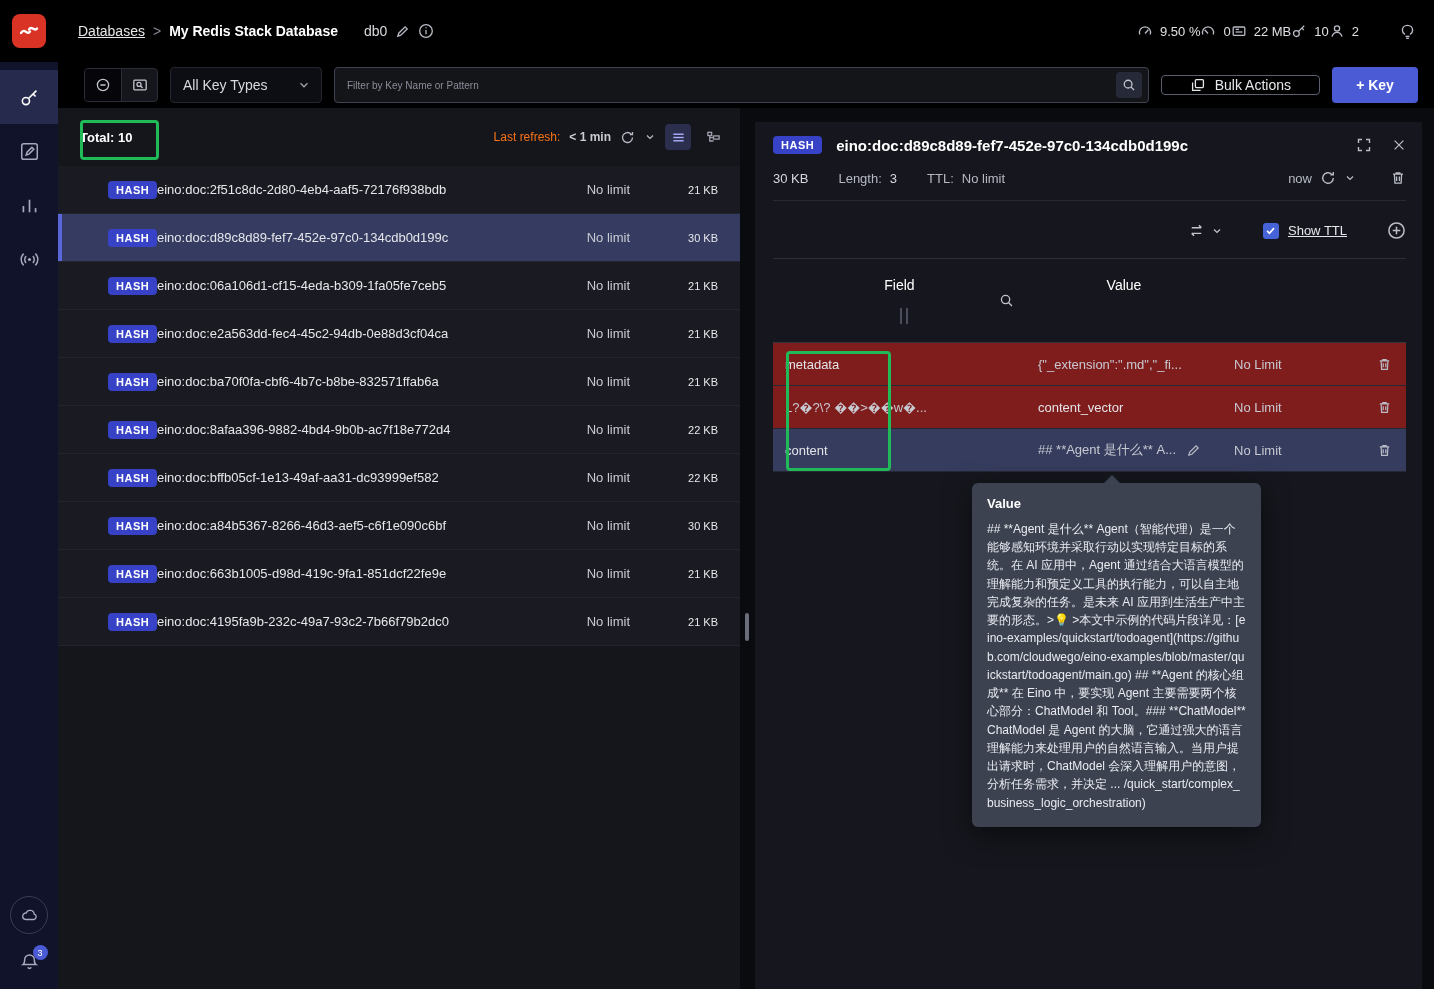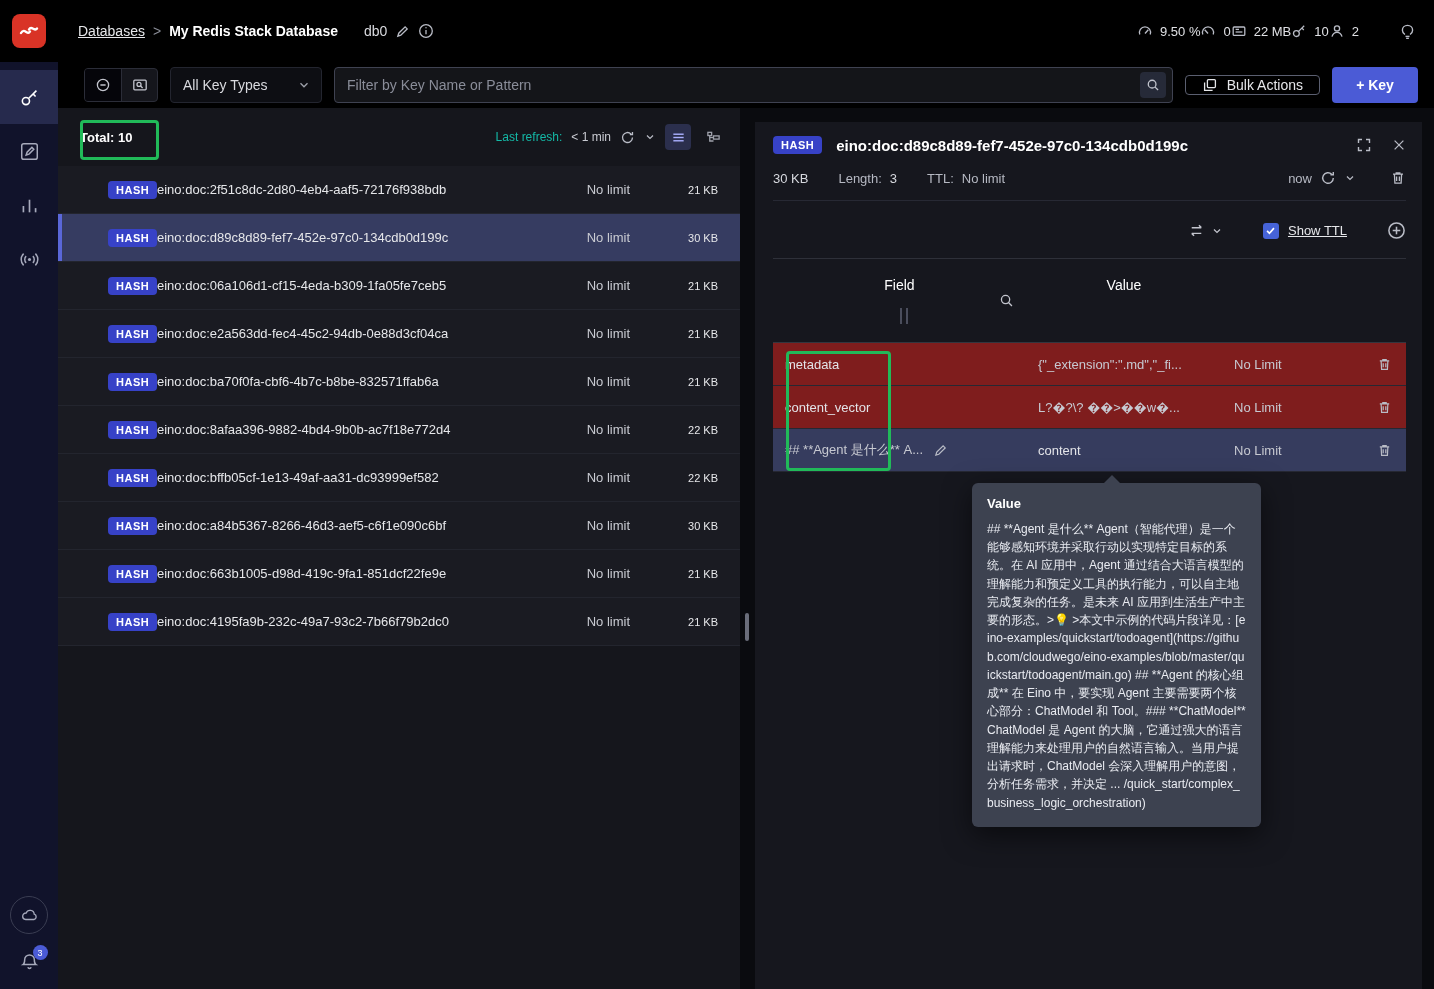--- a/index.html
+++ b/index.html
@@ -36,34 +36,34 @@
 
   
   .filterbar { height:46px; background:#000; display:flex; align-items:center; padding:0 16px 0 26px; gap:12px; flex-shrink:0; }
   .toggle-group { display:flex; border:1px solid #2b2d38; border-radius:4px; overflow:hidden; background:#15161c; }
   .toggle-btn { width:36px; height:32px; display:flex; align-items:center; justify-content:center; color:#c3c5ce; cursor:pointer; }
   .toggle-btn.active { background:#05050a; }
   .toggle-btn + .toggle-btn { border-left:1px solid #2b2d38; }
   .keytype-select { width:152px; height:36px; background:#0d0e13; border:1px solid #23252f; border-radius:4px; display:flex; align-items:center; padding:0 10px 0 12px; font-size:14px; color:#d9dadf; cursor:pointer; }
   .keytype-select .chev { margin-left:auto; color:#9ea1ab; }
   .search-wrap { flex:1; height:36px; background:#141519; border:1px solid #3f4251; border-radius:4px; display:flex; align-items:center; padding:0 6px 0 12px; }
-  .search-wrap input { flex:1; background:transparent; border:none; outline:none; color:#e6e7ea; font-size:14px; font-family:"Liberation Sans",sans-serif; }
+  .search-wrap input { flex:1; background:transparent; border:none; outline:none; color:#e6e7ea; font-size:10px; font-family:"Liberation Sans",sans-serif; }
   .search-wrap input::placeholder { color:#8a8d99; }
   .search-go { width:26px; height:26px; background:#262a38; border-radius:4px; display:flex; align-items:center; justify-content:center; color:#c3c5ce; cursor:pointer; }
-  .bulk-btn { height:20px; border:1px solid #5b5f70; border-radius:4px; background:transparent; color:#e6e7ea; font-size:14px; display:flex; align-items:center; gap:9px; padding:0 16px; cursor:pointer; font-family:"Liberation Sans",sans-serif; }
+  .bulk-btn { height:20px; border:1px solid #5b5f70; border-radius:4px; background:transparent; color:#e6e7ea; font-size:14px; display:flex; align-items:center; gap:9px; padding:0 28px; cursor:pointer; font-family:"Liberation Sans",sans-serif; }
   .addkey-btn { height:36px; width:86px; border:none; border-radius:4px; background:#4b5bd6; color:#fff; font-size:14px; font-weight:bold; cursor:pointer; font-family:"Liberation Sans",sans-serif; }
 
   
   .content { flex:1; display:flex; min-height:0; }
   .keypanel { width:682px; background:#15161c; display:flex; flex-direction:column; flex-shrink:0; }
   .keypanel-head { height:58px; display:flex; align-items:center; padding:0 14px 0 22px; flex-shrink:0; }
   .total { font-size:13px; font-weight:bold; color:#fff; }
   .head-right { margin-left:auto; display:flex; align-items:center; gap:9px; font-size:12px; }
-  .lr-label { color:#14b8a6; }
-  .lr-value { color:#c9cbd2; }
+  .lr-label { color:#f97316; }
+  .lr-value { color:#c9cbd2;font-weight:bold; }
   .view-btn { width:26px; height:26px; border-radius:4px; display:flex; align-items:center; justify-content:center; color:#9ea1ab; cursor:pointer; }
   .view-btn.active { background:#2b2f4d; color:#aab0ff; }
 
   .key-rows { flex:1; overflow:hidden; }
   .key-row { height:48px; display:flex; align-items:center; padding:0 22px 0 50px; border-bottom:1px solid #23252e; background:#1a1b22; cursor:pointer; }
   .key-row.selected { background:#363c61; box-shadow:inset 4px 0 0 #5a67d8; }
   .badge { display:inline-block; background:#3742c7; color:#fff; font-size:11px; font-weight:bold; letter-spacing:.5px; padding:3px 8px; border-radius:4px; }
   .key-row .badge-cell { width:49px; flex-shrink:0; }
   .key-row .name { flex:1; font-size:13px; color:#e6e7ea; white-space:nowrap; overflow:hidden; text-overflow:ellipsis; }
   .key-row .ttl { width:100px; text-align:right; font-size:13px; color:#c9cbd2; flex-shrink:0; }
@@ -524,45 +524,45 @@
     <div class="cell fact">
       <span class="icon-btn">
         <svg width="15" height="15" viewBox="0 0 16 16" fill="none" stroke="currentColor" stroke-width="1.3">
                         <path d="M3 4.2h10 M6.2 4.2V2.8h3.6v1.4 M4.4 4.2l.5 9h6.2l.5-9 M6.6 6.6v4.4 M9.4 6.6v4.4"></path>
                       </svg>
       </span>
     </div>
   </div>
 
   <div class="field-row">
-    <div class="cell fname">content_vector</div>
     <div class="cell fval">
       <span class="txt">L?�?\? ��&gt;��w�...</span>
 
     </div>
+    <div class="cell fname">content_vector</div>
     <div class="cell fttl">No Limit</div>
     <div class="cell fact">
       <span class="icon-btn">
         <svg width="15" height="15" viewBox="0 0 16 16" fill="none" stroke="currentColor" stroke-width="1.3">
                         <path d="M3 4.2h10 M6.2 4.2V2.8h3.6v1.4 M4.4 4.2l.5 9h6.2l.5-9 M6.6 6.6v4.4 M9.4 6.6v4.4"></path>
                       </svg>
       </span>
     </div>
   </div>
 
   <div class="field-row selected">
+    <div class="cell fname">content</div>
     <div class="cell fval">
       <span class="txt">## **Agent 是什么** A...</span>
       <span class="icon-btn">
         <svg width="15" height="15" viewBox="0 0 16 16" fill="none" stroke="currentColor" stroke-width="1.3">
                         <path d="M3 13l1-3.2 6.8-6.8 2.2 2.2-6.8 6.8L3 13z"></path>
                       </svg>
       </span>
     </div>
-    <div class="cell fname">content</div>
     <div class="cell fttl">No Limit</div>
     <div class="cell fact">
       <span class="icon-btn">
         <svg width="15" height="15" viewBox="0 0 16 16" fill="none" stroke="currentColor" stroke-width="1.3">
                         <path d="M3 4.2h10 M6.2 4.2V2.8h3.6v1.4 M4.4 4.2l.5 9h6.2l.5-9 M6.6 6.6v4.4 M9.4 6.6v4.4"></path>
                       </svg>
       </span>
     </div>
   </div>
 </div>

